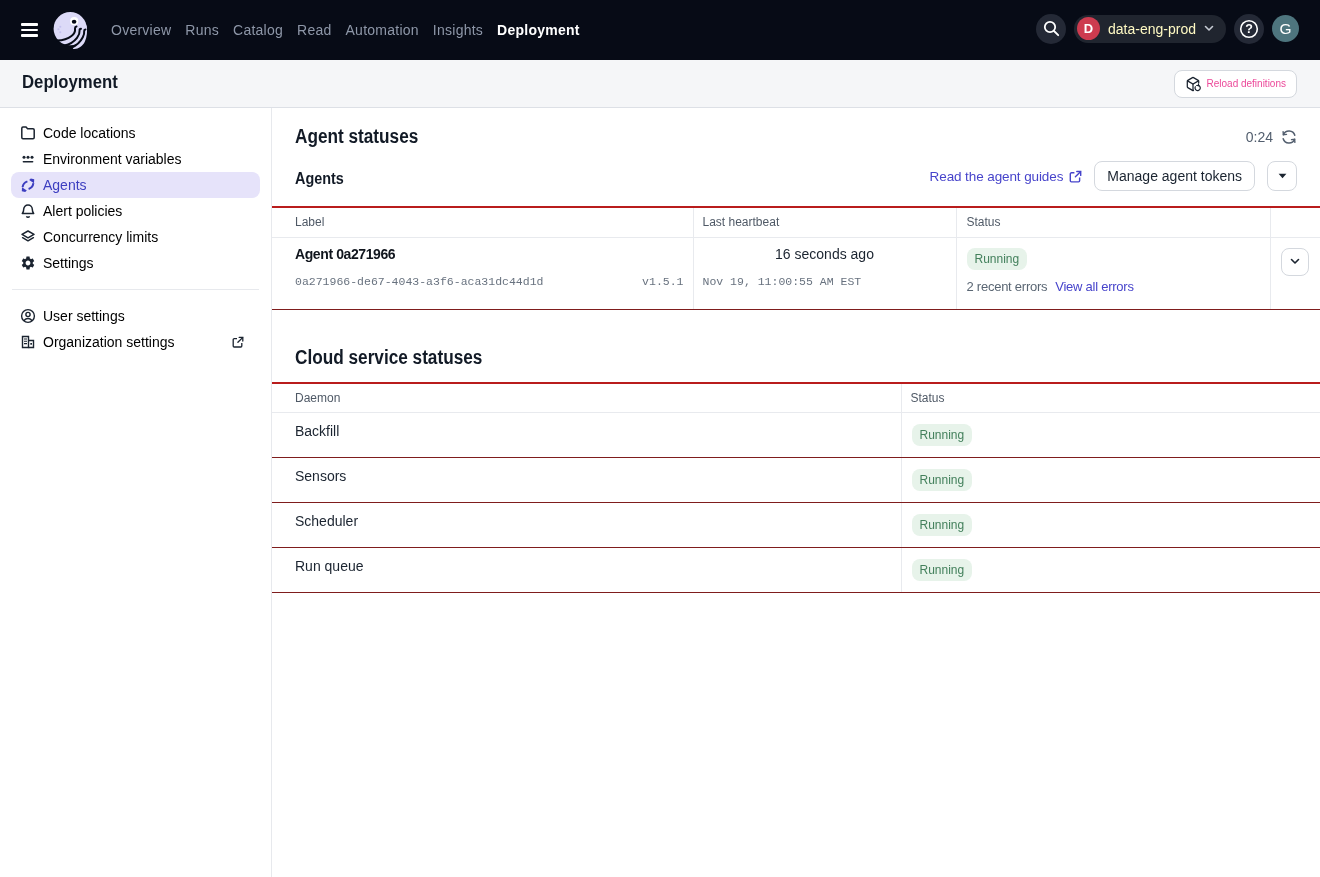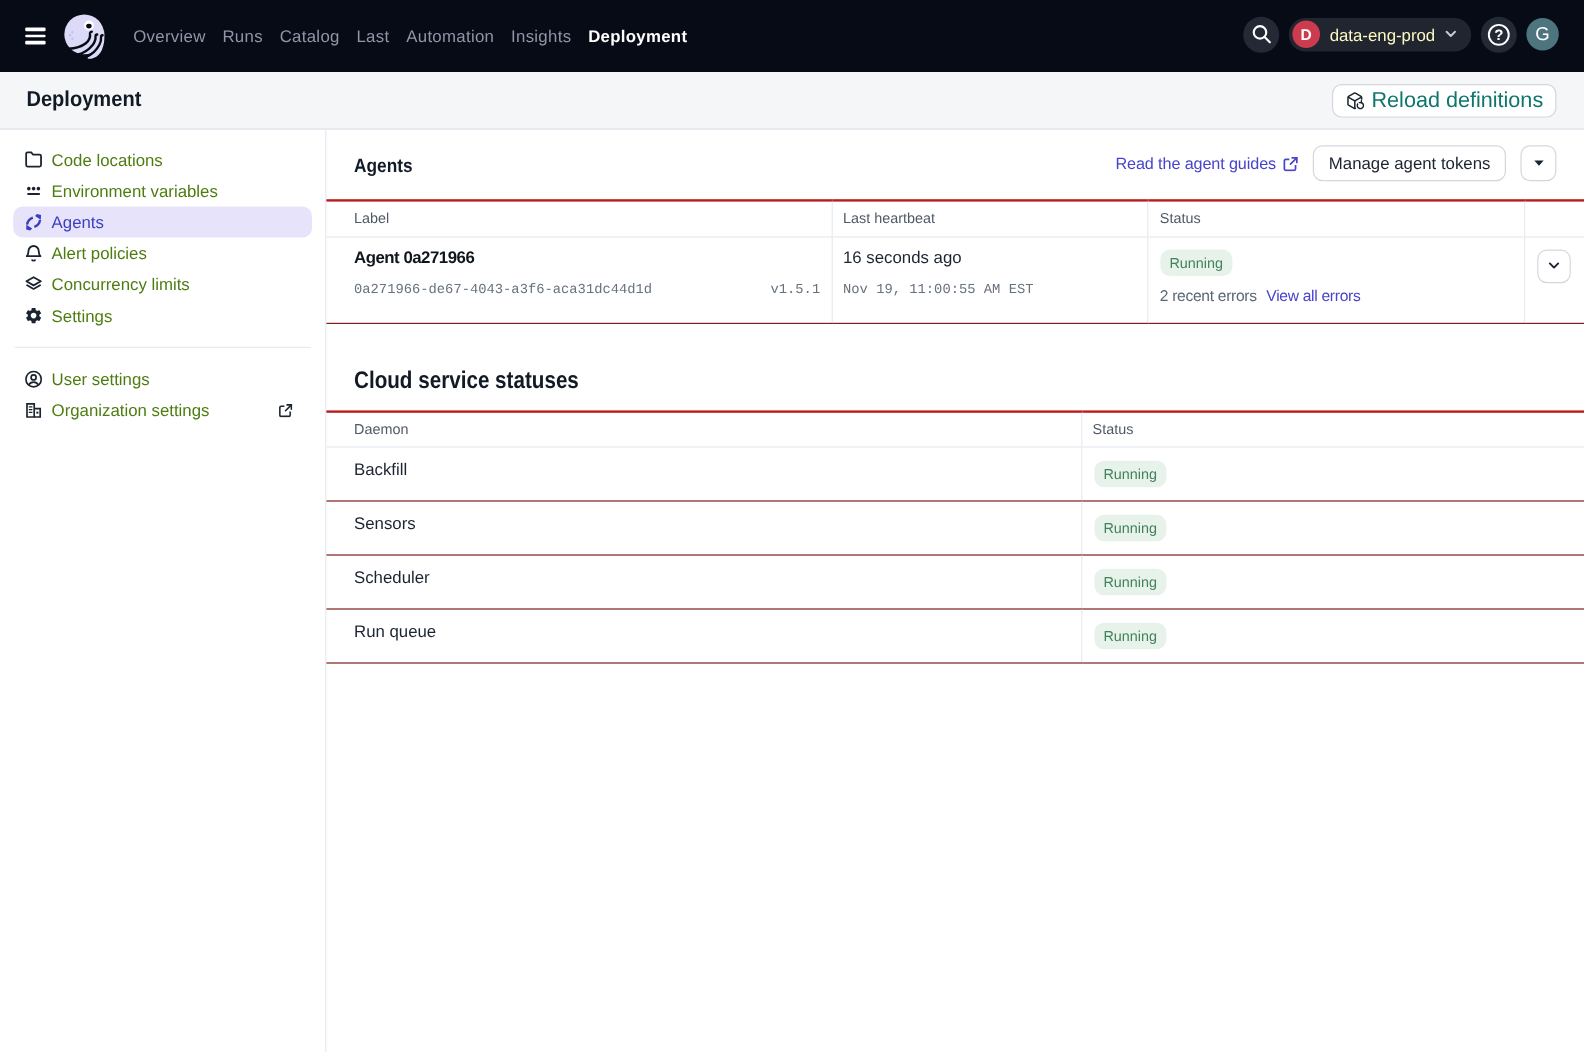--- a/index.html
+++ b/index.html
@@ -20,25 +20,25 @@
 .org-d { width:23px; height:23px; border-radius:50%; background:#CD3B4F; color:#fff;
   font-size:13px; font-weight:700; display:flex; align-items:center; justify-content:center; }
 .org-pill .name { color:#fef9c3; font-size:14px; }
 .avatar { width:27px; height:27px; border-radius:50%; background:#4E757E; color:#fff;
   font-size:15.5px; font-weight:400; display:flex; align-items:center; justify-content:center; }
 .band { height:48px; background:#F5F6F8; border-bottom:1px solid #DDE0E6;
   display:flex; align-items:center; padding:0 23px 0 22px; }
 .band h1 { font-size:18px; font-weight:700; color:#121A26; display:inline-block; transform:scaleX(0.93); transform-origin:0 50%; position:relative; top:-1px; }
 .reload-btn { margin-left:auto; height:28px; background:#fff; border:1px solid #D4D8DE;
   border-radius:8px; display:flex; align-items:center; gap:6px; padding:0 10px;
-  font-size:18px; color:#0f766e; }
+  font-size:10px; color:#ec4899; }
 .shell { display:flex; height:769px; }
 .sidebar { width:272px; border-right:1px solid #E7E9ED; padding-top:11.5px; flex:none; }
 .side-item { height:26px; display:flex; align-items:center; margin:0 11px; padding:0 0 0 9px;
-  border-radius:8px; gap:7px; color:#4d7c0f; font-size:14px; }
+  border-radius:8px; gap:7px; color:#000000; font-size:14px; }
 .side-item svg { flex:none; }
 .side-item.active { background:#E6E3FA; color:#3C3EC0; }
 .side-div { border-top:1px solid #E7E9ED; margin:13px 12px; }
 .side-item .ext { margin-left:auto; margin-right:16px; }
 .main { flex:1; min-width:0; }
 .pagehead { display:flex; align-items:center; padding:17px 23px 0 23px; }
 .pagehead h2, .cloudhead h2 { font-size:20px; font-weight:700; color:#121A26; display:inline-block; transform:scaleX(0.86); transform-origin:0 50%; }
 .ph-right { margin-left:auto; display:flex; align-items:center; gap:8px; color:#525E6E; font-size:14px; }
 .agents-head { display:flex; align-items:center; padding:0 23px; height:30px; margin-top:13px; }
 .agents-head h3 { position:relative; top:3px; }
@@ -56,21 +56,21 @@
 td { border-bottom:1px solid #7f1d1d; padding:0 9px; vertical-align:middle; }
 th.stat, td.stat { padding-left:10px; padding-right:10px; }
 th.first, td.first { padding-left:23px; }
 .colborder { border-right:1px solid #E8EAEE; }
 .agents-tbl td { height:72px; vertical-align:top; padding-top:8.5px; }
 .agents-tbl td.stat { padding-top:10.5px; }
 .agents-tbl td.last { vertical-align:top; padding-top:10px; }
 .agent-name { font-size:14px; font-weight:700; color:#10151D; letter-spacing:-0.4px; }
 .mono { font-family:"Liberation Mono", monospace; font-size:11.5px; color:#68727F; }
 .idrow { display:flex; justify-content:space-between; margin-top:13px; }
-.hb1 { font-size:14px; color:#1B2430; }
+.hb1 { font-size:14px; color:#1B2430;text-align:center; }
 .chip { display:inline-block; background:#E7F3EA; color:#43805C; font-size:12px;
   border-radius:8px; padding:5px 8px; line-height:1;text-align:right; }
 .errline { margin-top:9px; font-size:13px; letter-spacing:-0.25px; color:#5A6673; }
 .errline a { font-size:13px; letter-spacing:-0.25px; }
 .errline a { margin-left:8px; }
 .rowbtn { width:28px; height:28px; border:1px solid #D4D8DE; border-radius:8px; background:#fff;
   display:flex; align-items:center; justify-content:center; margin:0 auto; }
 .cloudhead { padding:36px 23px 13px 23px; }
 
 .cloud-tbl td { height:45px; font-size:14px; color:#1B2430; vertical-align:top; padding-top:10px; }
@@ -94,21 +94,21 @@
     <circle cx="21.2" cy="11.2" r="4.1" fill="#fff"></circle>
     <ellipse cx="21.1" cy="11.7" rx="2.3" ry="2" fill="#070B16"></ellipse>
     <circle cx="7.3" cy="16.7" r="1.05" fill="#C4C1EF"></circle>
     <circle cx="5.4" cy="19.3" r="1.05" fill="#C4C1EF"></circle>
     <circle cx="7.3" cy="22.2" r="1.05" fill="#C4C1EF"></circle>
   </svg>
   <nav class="nav">
     <a>Overview</a>
       <a>Runs</a>
       <a>Catalog</a>
-      <a>Last</a>
+      <a>Read</a>
       <a>Automation</a>
       <a>Insights</a>
       <a class="active">Deployment</a>
   </nav>
   <div class="tb-right">
     <div class="circle-btn">
       <svg width="17" height="17" viewBox="0 0 17 17">
           <circle cx="7" cy="7" r="5.2" stroke="#fff" stroke-width="1.8" fill="none"></circle>
           <path d="M11 11 L15.2 15.2" stroke="#fff" stroke-width="1.8" stroke-linecap="round"></path>
         </svg>
@@ -203,20 +203,32 @@
         </svg>
       Organization settings
       <svg class="ext" width="12" height="12" viewBox="0 0 12 12" fill="none" stroke="#1B2430" stroke-width="1.3">
           <path d="M9.8 7 v3 a1 1 0 0 1 -1 1 H2.2 a1 1 0 0 1 -1-1 V3.6 a1 1 0 0 1 1-1 H5"></path>
           <path d="M7.2 1.4 H10.8 V5" stroke-linecap="round"></path>
           <path d="M10.6 1.6 L5.9 6.3" stroke-linecap="round"></path>
         </svg>
     </div>
   </aside>
   <main class="main">
+    <div class="pagehead">
+      <h2>Agent statuses</h2>
+      <div class="ph-right">
+        <span>0:24</span>
+        <svg width="16" height="16" viewBox="0 0 16 16" fill="none" stroke="#525E6E" stroke-width="1.5" stroke-linecap="round">
+            <path d="M13.8 6.3 A6.1 6.1 0 0 0 2.4 5.6"></path>
+            <path d="M2.2 9.7 A6.1 6.1 0 0 0 13.6 10.4"></path>
+            <path d="M2.1 2.6 l.3 3.1 3.1-.3" stroke-width="1.4"></path>
+            <path d="M13.9 13.4 l-.3-3.1 -3.1 .3" stroke-width="1.4"></path>
+          </svg>
+      </div>
+    </div>
     <div class="agents-head">
       <h3>Agents</h3>
       <div class="ah-right">
         <a class="link guides">Read the agent guides
           <svg width="13" height="13" viewBox="0 0 12 12" fill="none" stroke="#4744CB" stroke-width="1.3">
               <path d="M9.8 7 v3 a1 1 0 0 1 -1 1 H2.2 a1 1 0 0 1 -1-1 V3.6 a1 1 0 0 1 1-1 H5"></path>
               <path d="M7.2 1.4 H10.8 V5" stroke-linecap="round"></path>
               <path d="M10.6 1.6 L5.9 6.3" stroke-linecap="round"></path>
             </svg>
         </a>

